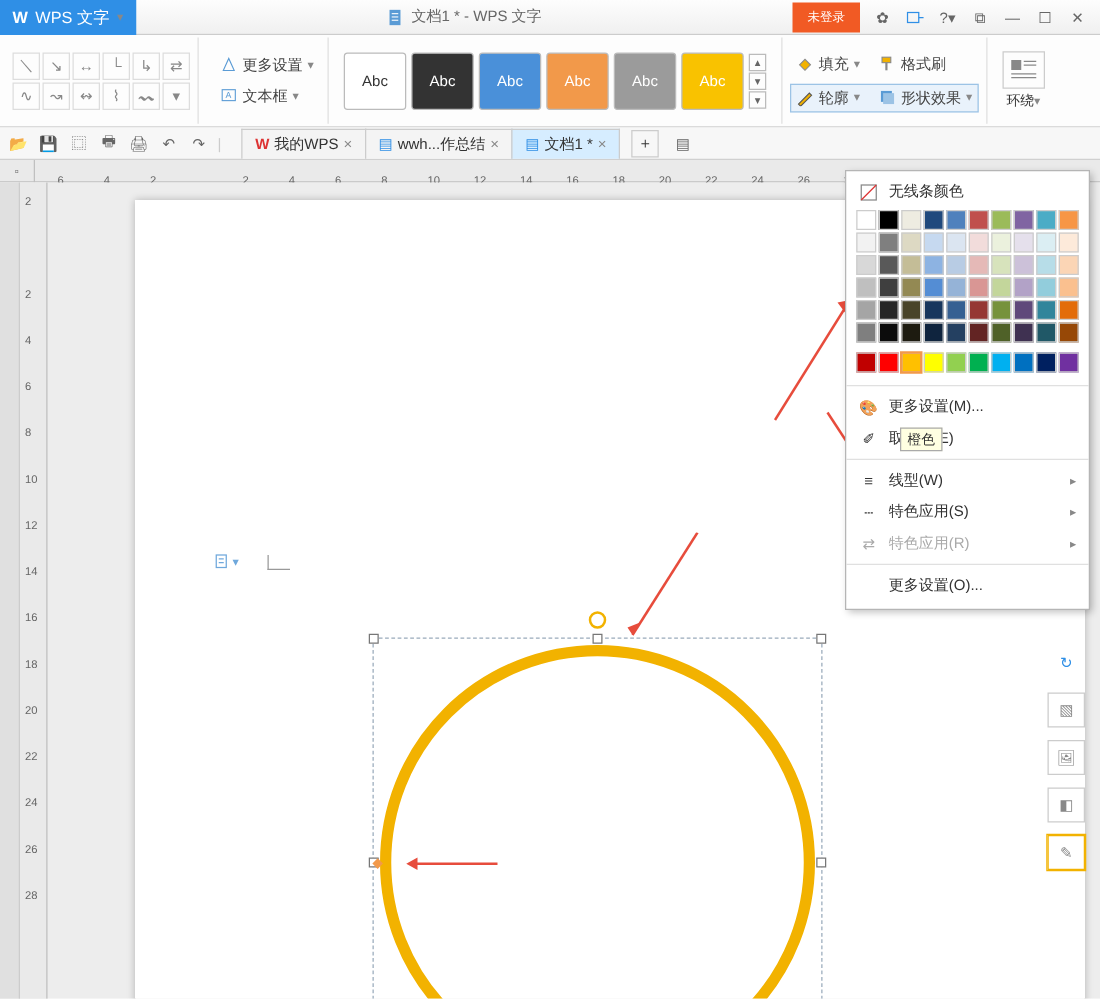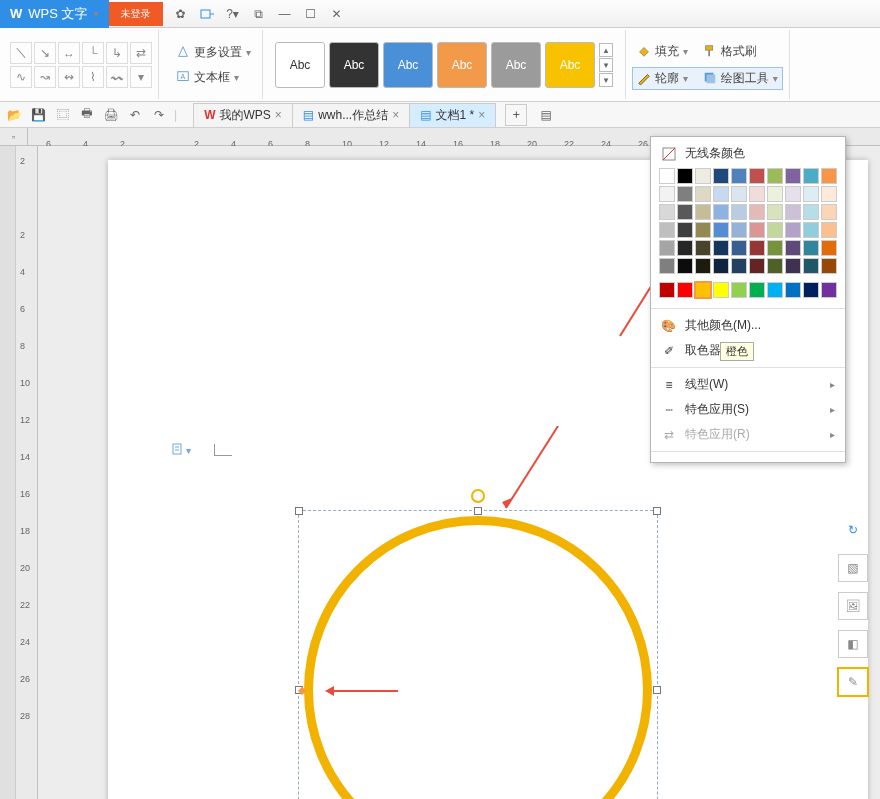--- a/index.html
+++ b/index.html
@@ -65,21 +65,21 @@
   .sel-rot { position:absolute; left:50%; top:-22px; transform:translateX(-50%); width:14px; height:14px; border:2px solid #f2b200; border-radius:50%; }
   .circle { position:absolute; left:266px; top:370px; width:348px; height:348px; border:9px solid #f2b200; border-radius:50%; }
   .arrow { position:absolute; background:#e74c3c; height:2px; }
   .arrow::before { content:""; position:absolute; left:-8px; top:-4px; border:5px solid transparent; border-right:9px solid #e74c3c; }
   .docmark { position:absolute; left:132px; top:296px; display:flex; align-items:center; color:#6fa8dc; }
   
   .sidepanel { position:absolute; right:12px; top:370px; display:flex; flex-direction:column; gap:10px; }
   .sidepanel .sp { width:30px; height:28px; border:1px solid #ccc; background:#fff; display:flex; align-items:center; justify-content:center; color:#888; }
   .sidepanel .sp.active { border-color:#f2b200; outline:1px solid #f2b200; }
   
-  .dropdown { position:absolute; left:650px; top:136px; width:196px; background:#fff; border:1px solid #b5b5b5; box-shadow:2px 2px 6px rgba(0,0,0,.25); padding:4px 0 6px; z-index:50;}
+  .dropdown { position:absolute; left:676px; top:136px; width:196px; background:#fff; border:1px solid #b5b5b5; box-shadow:2px 2px 6px rgba(0,0,0,.25); padding:4px 0 6px; z-index:50;}
   .dd-row { display:flex; align-items:center; gap:8px; padding:4px 10px; font-size:12px; color:#333; }
   .dd-sect { padding:4px 10px 2px; font-size:12px; color:#555; }
   .swatch-grid { display:flex; flex-wrap:wrap; gap:2px; padding:2px 8px 6px; }
   .swatch-grid.theme { display:grid; grid-template-columns:repeat(10,16px); gap:2px; }
   .swatch { width:16px; height:16px; border:1px solid #ccc; }
   .swatch.sel { outline:2px solid #f2994a; outline-offset:-1px; }
   .tooltip { position:absolute; background:#ffffe1; border:1px solid #aaa; padding:1px 5px; font-size:11px; left:720px; top:342px; z-index:60; }
   .dd-sep { height:1px; background:#e0e0e0; margin:4px 0; }
   .dd-ic { width:16px; height:16px; display:flex; align-items:center; justify-content:center; }
   .chev { font-size:10px; color:#888; }
@@ -87,20 +87,29 @@
 </head>
 <body>
 
 <div class="app">
 
   <div class="titlebar">
     <div class="wps-badge">
       <span class="wps-logo">W</span>
       <span>WPS 文字</span>
       <span class="chev">▾</span>
+    </div>
+    <div class="doc-title">
+      <svg viewBox="0 0 16 16">
+          <rect x="3" y="1" width="10" height="14" fill="#5a9bd5"></rect>
+          <rect x="5" y="4" width="6" height="1" fill="#fff"></rect>
+          <rect x="5" y="7" width="6" height="1" fill="#fff"></rect>
+          <rect x="5" y="10" width="6" height="1" fill="#fff"></rect>
+        </svg>
+      <span>文档1 * - WPS 文字</span>
     </div>
     <div class="login">未登录</div>
     <div class="win-btns">
       <div class="wb">✿</div>
       <div class="wb">
           <svg width="14" height="14" viewBox="0 0 14 14">
             <rect x="1" y="3" width="9" height="8" fill="none" stroke="#2f8fe6"></rect>
             <path d="M10 7 l4 0" stroke="#2f8fe6"></path>
           </svg>
         </div>
@@ -181,22 +190,36 @@
         <div class="hbtn" style="background:#e9f2fb;border:1px solid #9cc3e5">
           <svg viewBox="0 0 16 16">
               <path d="M2 14 L12 4 L14 6 L4 16 Z" fill="#f2b200" stroke="#555"></path>
             </svg>
           <span>轮廓</span><span class="chev">▾</span>
           &nbsp;&nbsp;
           <svg viewBox="0 0 16 16">
               <rect x="2" y="2" width="10" height="10" fill="#5a9bd5"></rect>
               <rect x="4" y="4" width="10" height="10" fill="#9cc3e5"></rect>
             </svg>
-          <span>绘图工具</span><span class="chev">▾</span>
-        </div>
+          <span>形状效果</span><span class="chev">▾</span>
+        </div>
+      </div>
+    </div>
+    <div class="rgroup" style="border-right:none">
+      <div class="wrap-group">
+        <div class="ic">
+            <svg width="24" height="20" viewBox="0 0 24 20">
+              <rect x="2" y="2" width="8" height="8" fill="#888"></rect>
+              <line x1="12" y1="3" x2="22" y2="3" stroke="#888"></line>
+              <line x1="12" y1="6" x2="22" y2="6" stroke="#888"></line>
+              <line x1="2" y1="13" x2="22" y2="13" stroke="#888"></line>
+              <line x1="2" y1="16" x2="22" y2="16" stroke="#888"></line>
+            </svg>
+          </div>
+        <span><span>环绕</span><span class="chev">▾</span></span>
       </div>
     </div>
   </div>
 
   <div class="quickbar">
     <div class="qb-ic" style="color:#d9863b">📂</div>
     <div class="qb-ic" style="color:#2f8fe6">💾</div>
     <div class="qb-ic">⿴</div>
     <div class="qb-ic">🖶</div>
     <div class="qb-ic">🖨</div>
@@ -401,21 +424,21 @@
       <div class="swatch" style="background: rgb(146, 208, 80);"></div>
       <div class="swatch" style="background: rgb(0, 176, 80);"></div>
       <div class="swatch" style="background: rgb(0, 176, 240);"></div>
       <div class="swatch" style="background: rgb(0, 112, 192);"></div>
       <div class="swatch" style="background: rgb(0, 32, 96);"></div>
       <div class="swatch" style="background: rgb(112, 48, 160);"></div>
     </div>
   <div class="dd-sep"></div>
   <div class="dd-row">
     <span class="dd-ic">🎨</span>
-    <span>其他颜色(M)...</span>
+    <span>更多设置(M)...</span>
   </div>
   <div class="dd-row">
     <span class="dd-ic">✐</span>
     <span>取色器(E)</span>
   </div>
   <div class="dd-sep"></div>
   <div class="dd-row">
     <span class="dd-ic">≡</span>
     <span>线型(W)</span>
     <span class="chev" style="margin-left:auto">▸</span>
@@ -424,14 +447,18 @@
     <span class="dd-ic">┄</span>
     <span>特色应用(S)</span>
     <span class="chev" style="margin-left:auto">▸</span>
   </div>
   <div class="dd-row" style="color:#aaa">
     <span class="dd-ic">⇄</span>
     <span>特色应用(R)</span>
     <span class="chev" style="margin-left:auto">▸</span>
   </div>
   <div class="dd-sep"></div>
+  <div class="dd-row">
+    <span class="dd-ic"></span>
+    <span>更多设置(O)...</span>
+  </div>
 </div>
 <div class="tooltip">橙色</div>
 
 </body></html>

